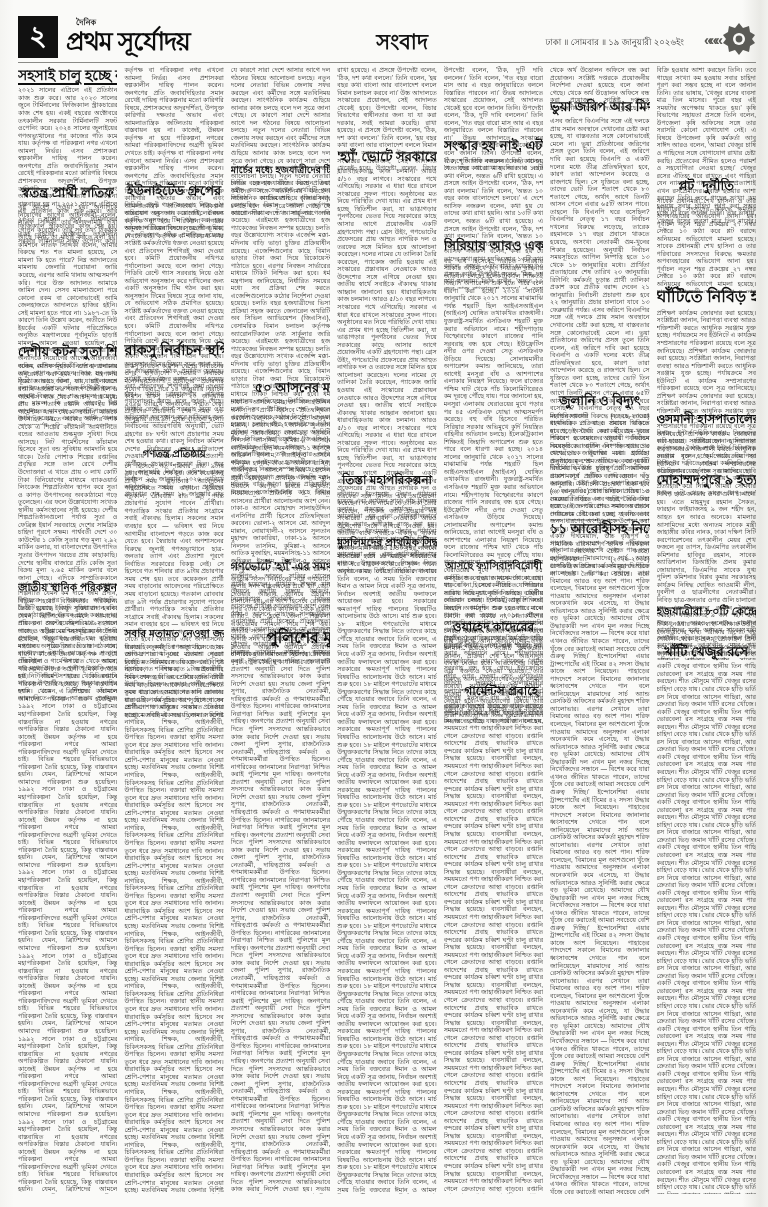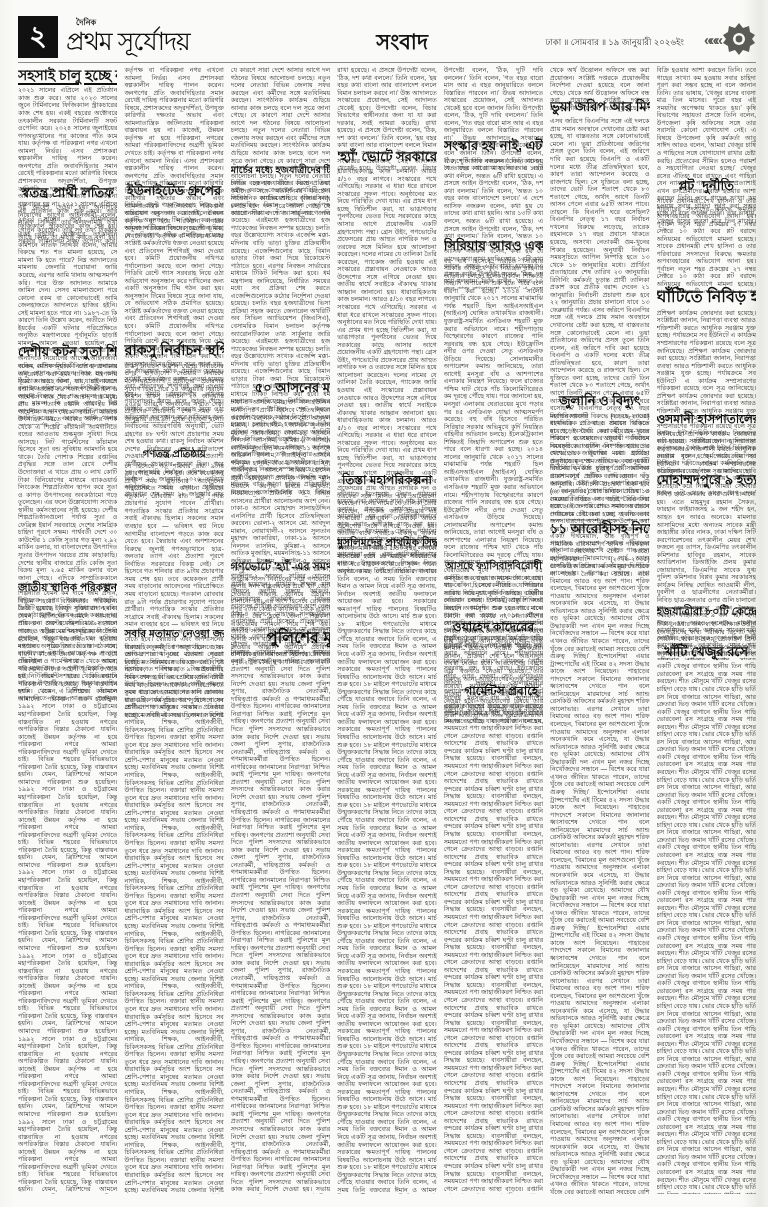--- a/index.html
+++ b/index.html
@@ -22,21 +22,21 @@
   .pagenum-box{
     position:absolute;left:0;top:0;width:40px;height:42px;
     background:#111;color:#fff;
     display:flex;align-items:center;justify-content:center;
     font-size:27px;font-weight:bold;
   }
   .masthead{position:absolute;left:48px;top:-2px;width:230px;height:46px;}
   .masthead .daily{position:absolute;left:10px;top:2px;font-size:8px;font-weight:bold;color:#222;}
   .masthead .title{
     position:absolute;left:0px;top:8px;white-space:nowrap;
-    font-size:25px;font-weight:normal;color:#0c0c0c;letter-spacing:-1px;
+    font-size:25px;font-weight:bold;color:#0c0c0c;letter-spacing:-1px;
   }
   .sun{position:absolute;left:88px;top:2px;width:30px;height:30px;z-index:-1;}
   .section-title{
     position:absolute;left:290px;top:10px;width:120px;text-align:right;
     font-size:21px;font-weight:bold;color:#111;
   }
   .dateline{
     position:absolute;right:72px;top:20px;
     font-size:8.5px;color:#333;white-space:nowrap;
   }

